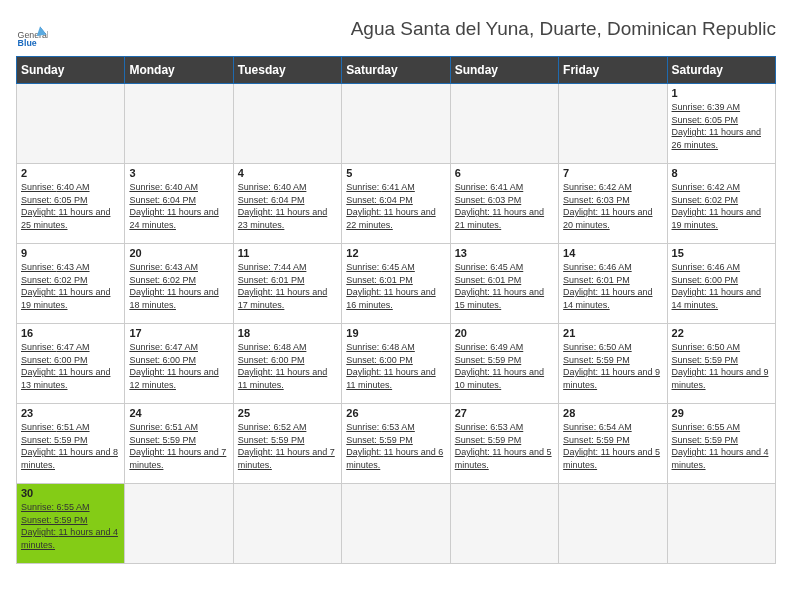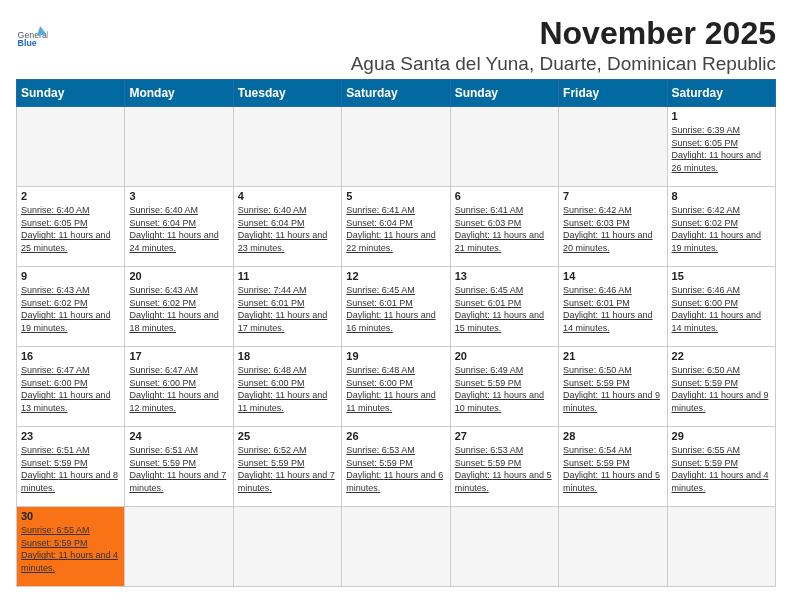--- a/index.html
+++ b/index.html
@@ -39,21 +39,21 @@
       font-size: 19px;
       color: #444;
       margin-top: 2px;
     }
     .calendar {
       width: 100%;
       border-collapse: collapse;
       border: 1px solid #ccc;
     }
     .calendar th {
-      background-color: #0369a1;
+      background-color: #404040;
       color: #fff;
       font-size: 12px;
       font-weight: bold;
       padding: 6px 4px;
       text-align: left;
       border: 1px solid #1e6ab0;
     }
     .calendar td {
       vertical-align: top;
       border: 1px solid #ccc;
@@ -78,37 +78,36 @@
     .day-info {
       font-size: 9px;
       color: #333;
       line-height: 1.4;
       text-decoration: underline;
     }
     .last-row td {
       background: #f5f5f5;
     }
     .last-row td.has-data {
-      background: #f97316;
+      background: #84cc16;
     }
   </style>
 </head>
 <body>
 
 <div class="header-area">
   <div class="logo">
     <svg class="logo-icon" viewBox="0 0 40 40">
       <text x="2" y="22" font-size="11" fill="#555" font-family="Arial">General</text>
       <text x="2" y="33" font-size="11" fill="#1a6abf" font-weight="bold" font-family="Arial">Blue</text>
       <polygon points="30,8 38,18 30,14" fill="#1a6abf"></polygon>
       <polygon points="30,8 38,18 26,20" fill="#5aaae0"></polygon>
     </svg>
   </div>
   <div class="title-area">
-    <div class="month-title">November 2025</div>
     <div class="subtitle">Agua Santa del Yuna, Duarte, Dominican Republic</div>
   </div>
 </div>
 
 <table class="calendar">
   <thead>
     <tr>
       <th>Sunday</th>
       <th>Monday</th>
       <th>Tuesday</th>

